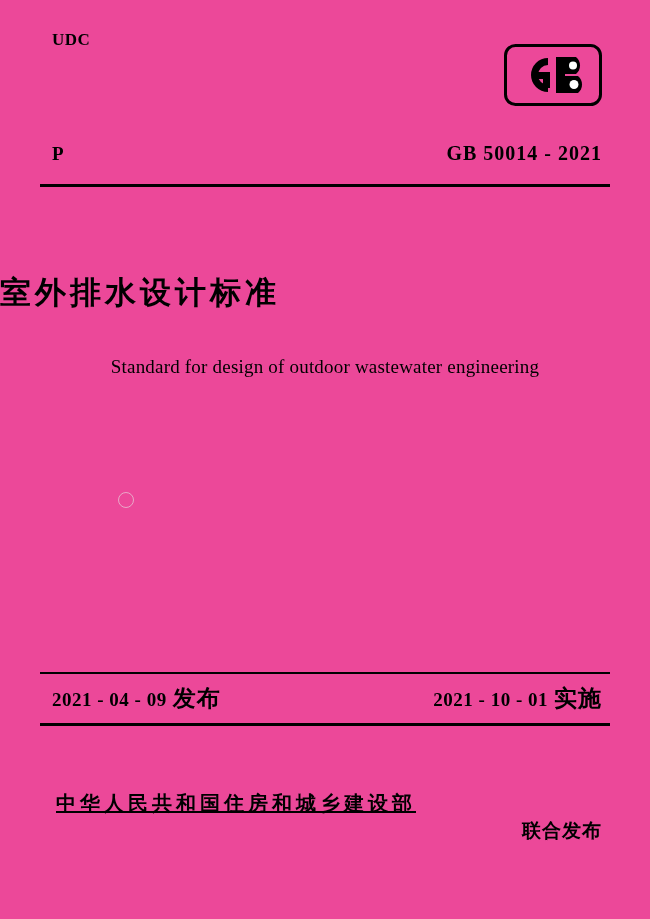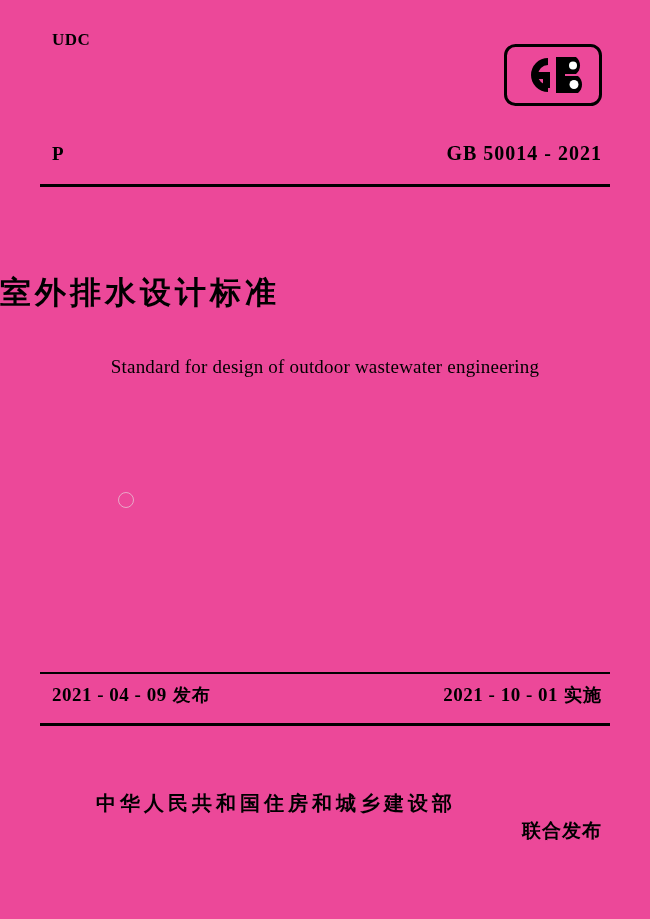--- a/index.html
+++ b/index.html
@@ -114,21 +114,21 @@
     position: absolute;
     left: 52px;
     top: 683px;
     font-size: 19px;
     font-weight: bold;
     font-family: "Liberation Serif", serif;
     letter-spacing: 0.5px;
   }
   .date-issue .cn, .date-effect .cn {
     font-family: "DejaVu Sans", sans-serif;
-    font-size: 18px;
+    font-size: 23px;
     letter-spacing: 1px;
     padding-left: 6px;
   }
   .date-effect {
     position: absolute;
     right: 48px;
     top: 683px;
     font-size: 19px;
     font-weight: bold;
     font-family: "Liberation Serif", serif;
@@ -148,21 +148,21 @@
     position: absolute;
     left: 0;
     top: 788px;
     width: 650px;
   }
   .pub-lines {
     position: absolute;
     left: 56px;
     top: 0;
     width: 440px;
-    text-align: center;
+    text-decoration: underline;
   }
   .pub-line {
     font-family: "DejaVu Sans", sans-serif;
     font-size: 20px;
     font-weight: bold;
     letter-spacing: 4px;
     line-height: 30px;
     white-space: nowrap;
   }
   .pub-joint {

